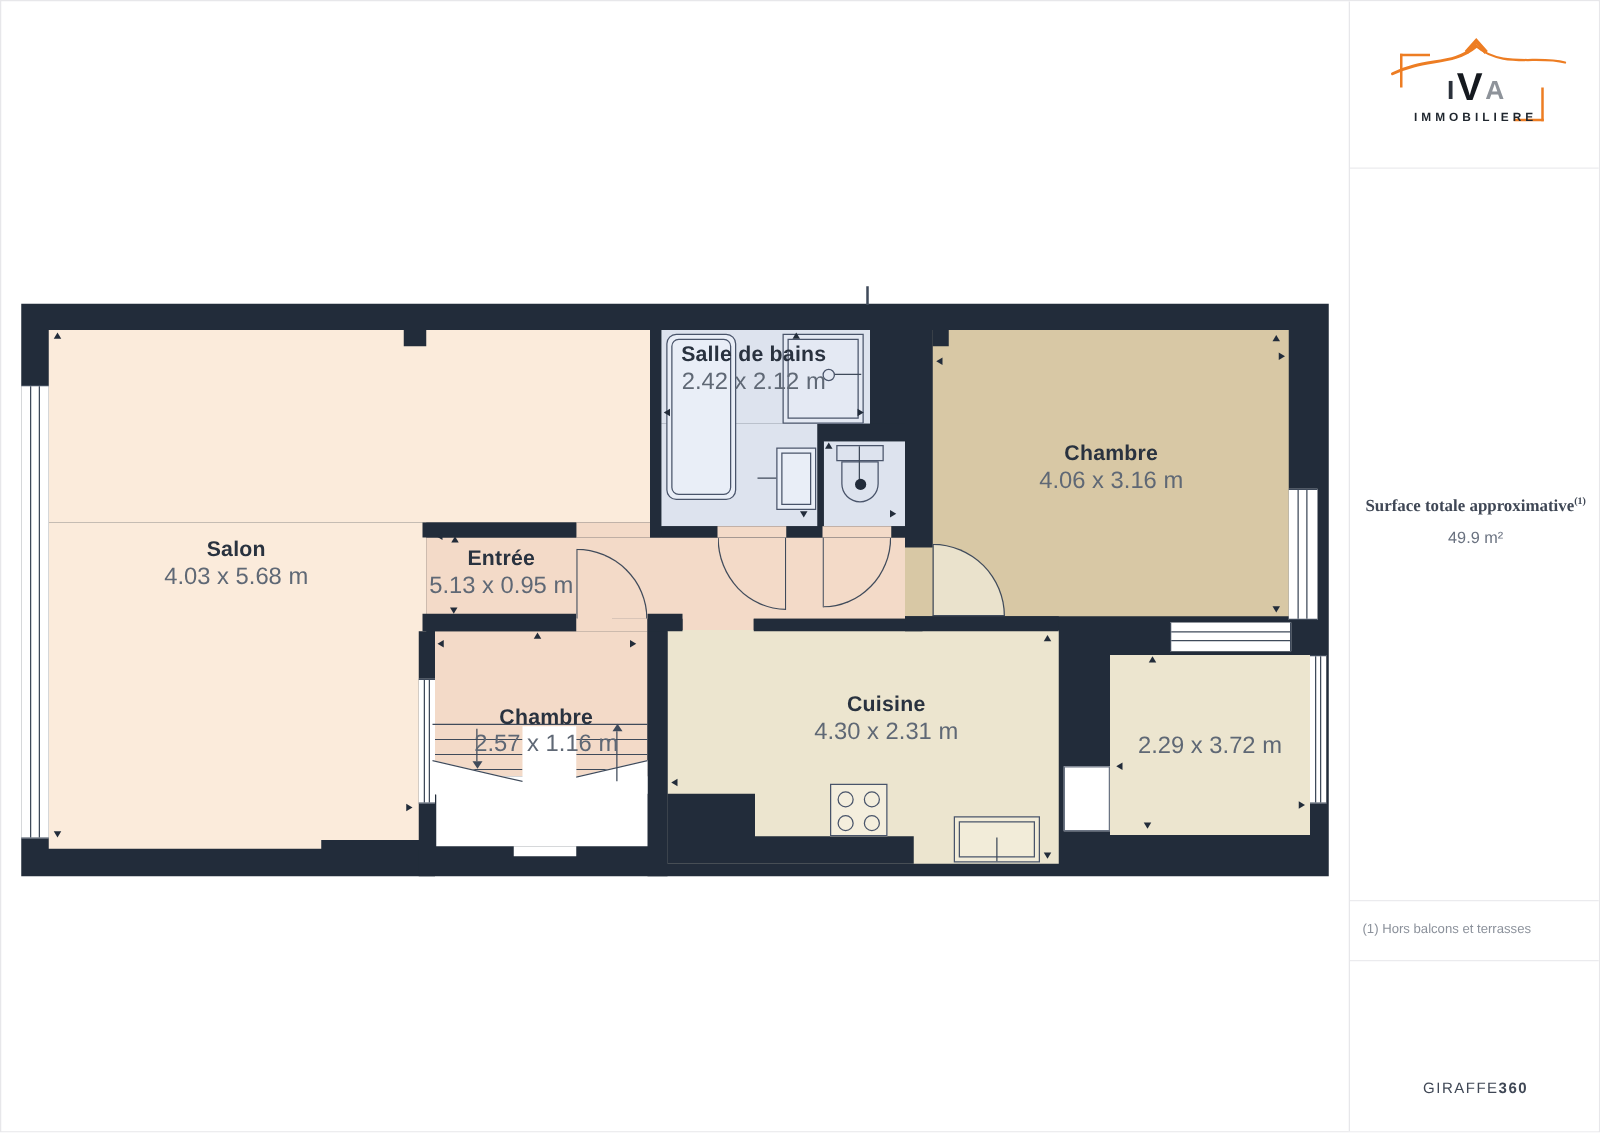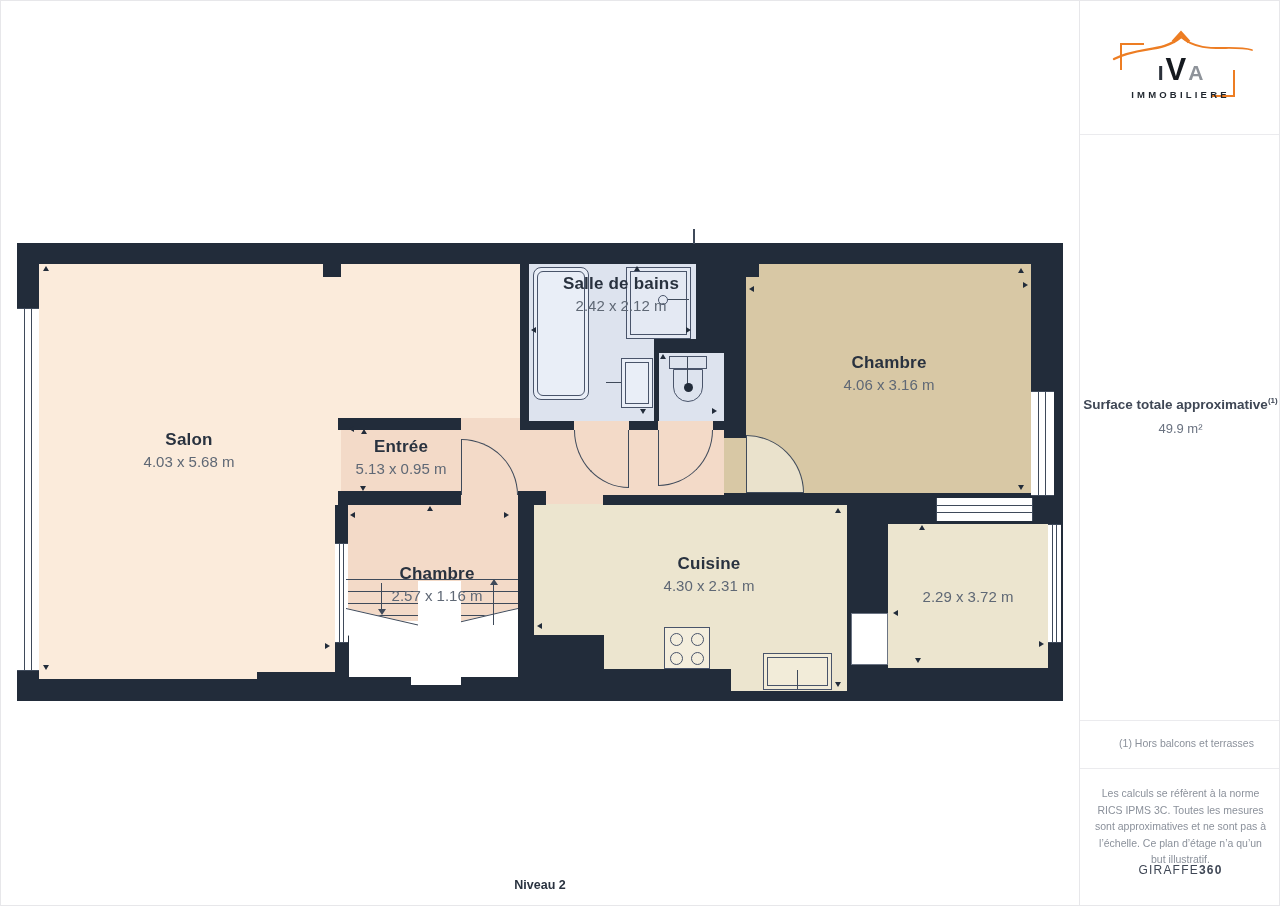--- a/index.html
+++ b/index.html
@@ -35,21 +35,21 @@
   .line{position:absolute;background:#3f4a5a;}
   .dot{position:absolute;border-radius:50%;background:#222c3a;}
   .circ{position:absolute;border:1.4px solid #49546a;border-radius:50%;box-sizing:border-box;}
   
   .treads{position:absolute;background:repeating-linear-gradient(to bottom,#3f4a5a 0 1.2px,transparent 1.2px 12px);}
   .cut{position:absolute;background:#fff;border-top:1.2px solid #3f4a5a;}
   .tri{position:absolute;width:0;height:0;border:4px solid transparent;}
   
   .rl{position:absolute;text-align:center;transform:translateX(-50%);white-space:nowrap;}
   .rl .nm{font-size:17px;font-weight:bold;color:#29323f;line-height:23px;letter-spacing:.2px;}
-  .rl .dm{font-size:15px;color:#5f6875;line-height:22px;}
+  .rl .dm{font-size:19px;color:#5f6875;line-height:22px;}
   
   .callout{position:absolute;left:628px;top:174px;width:129px;height:54px;background:#fff;
     border:1.6px solid #39414f;border-radius:8px;text-align:center;box-sizing:border-box;}
   .callout .nm{font-size:15.5px;font-weight:bold;color:#232d3d;line-height:22px;margin-top:4px;}
   .callout .dm{font-size:14.5px;color:#5f6875;line-height:20px;}
   .level{position:absolute;left:0;top:877px;width:1078px;text-align:center;
     font-size:12.5px;font-weight:bold;color:#2a3340;}
   
   .tick{position:absolute;width:0;height:0;border:3.6px solid transparent;}
   .tick.up{border-bottom:5.6px solid #222c3a;margin:-5px 0 0 -4px;}
@@ -63,24 +63,24 @@
   .brk{position:absolute;box-sizing:border-box;}
   .brk-tl{left:40px;top:42px;width:24px;height:27px;border-left:2px solid #ed7d23;border-top:2px solid #ed7d23;}
   .brk-br{left:131px;top:69px;width:24px;height:27px;border-right:2px solid #ed7d23;border-bottom:2px solid #ed7d23;}
   .logo-letters{position:absolute;left:0;right:0;top:40px;height:44px;display:flex;justify-content:center;align-items:flex-end;}
   .logo-letters .l1{font-size:21px;font-weight:bold;color:#2b313b;}
   .logo-letters .l2{font-size:31px;font-weight:800;color:#15191f;margin:0 2px;line-height:30px;}
   .logo-letters .l3{font-size:21px;font-weight:bold;color:#8e939a;}
   .logo-sub{position:absolute;left:0;right:0;top:88px;text-align:center;font-size:9.5px;
     font-weight:bold;letter-spacing:3.2px;color:#1f262e;}
   .surface{position:absolute;left:0;right:0;top:395px;text-align:center;}
-  .surface .t{font-size:13.5px;font-weight:bold;color:#3f4755;}
+  .surface .t{font-size:13.5px;font-weight:bold;color:#3f4755;font-family:Liberation Serif, serif;}
   .surface .t sup{font-size:8px;}
   .surface .v{font-size:13px;color:#6a7280;margin-top:9px;}
-  .footnote{position:absolute;left:22px;right:10px;top:736px;text-align:center;font-size:10.5px;color:#8b919b;}
+  .footnote{position:absolute;left:10px;right:10px;top:736px;font-size:10.5px;color:#8b919b;}
   .legal{position:absolute;left:14px;right:14px;top:784px;text-align:center;font-size:10.5px;line-height:16.5px;color:#8b919b;}
   .brand{position:absolute;left:0;right:0;top:862px;text-align:center;font-size:12px;letter-spacing:1.2px;color:#3f4755;}
   .brand b{font-weight:bold;}
 </style>
 </head>
 <body>
 
 <div class="canvas">
 
   <div id="plan" class="abs" style="left:0;top:0;width:1078px;height:906px;">
@@ -176,41 +176,40 @@
     <div class="line" style="left:692px;top:228px;width:1.5px;height:15px;"></div>
 
     <div class="rl" style="left:188px;top:427px;">
       <div class="nm">Salon</div>
       <div class="dm">4.03 x 5.68 m</div>
     </div>
     <div class="rl" style="left:400px;top:434px;">
       <div class="nm">Entrée</div>
       <div class="dm">5.13 x 0.95 m</div>
     </div>
-    <div class="rl" style="left:620px;top:271px;">
+    <div class="rl" style="left:602px;top:271px;">
       <div class="nm">Salle de bains</div>
       <div class="dm">2.42 x 2.12 m</div>
     </div>
     <div class="rl" style="left:888px;top:350px;">
       <div class="nm">Chambre</div>
       <div class="dm">4.06 x 3.16 m</div>
     </div>
     <div class="rl" style="left:436px;top:561px;">
       <div class="nm">Chambre</div>
       <div class="dm">2.57 x 1.16 m</div>
     </div>
     <div class="rl" style="left:708px;top:551px;">
       <div class="nm">Cuisine</div>
       <div class="dm">4.30 x 2.31 m</div>
     </div>
     <div class="rl" style="left:967px;top:585px;">
       <div class="dm">2.29 x 3.72 m</div>
     </div>
 
-    <div class="level">Niveau 2</div>
   <div class="tick up" style="left: 46px; top: 267px;"></div>
       <div class="tick down" style="left: 46px; top: 666px;"></div>
       <div class="tick right" style="left: 326px; top: 646px;"></div>
       <div class="tick left" style="left: 350px; top: 429px;"></div>
       <div class="tick up" style="left: 364px; top: 430px;"></div>
       <div class="tick down" style="left: 363px; top: 487px;"></div>
       <div class="tick up" style="left: 430px; top: 507px;"></div>
       <div class="tick left" style="left: 351px; top: 515px;"></div>
       <div class="tick right" style="left: 505px; top: 515px;"></div>
       <div class="tick left" style="left: 532px; top: 330px;"></div>
@@ -251,16 +250,15 @@
     <div class="sb-div" style="top:133px;"></div>
 
     <div class="surface">
       <div class="t"><span>Surface totale approximative</span><sup>(1)</sup></div>
       <div class="v">49.9 m²</div>
     </div>
 
     <div class="sb-div" style="top:719px;"></div>
     <div class="footnote">(1) Hors balcons et terrasses</div>
     <div class="sb-div" style="top:767px;"></div>
-    <div class="legal">Les calculs se réfèrent à la norme RICS IPMS 3C. Toutes les mesures sont approximatives et ne sont pas à l’échelle. Ce plan d’étage n’a qu’un but illustratif.</div>
     <div class="brand"><span>GIRAFFE</span><b>360</b></div>
   </aside>
 </div>
 
 </body></html>

